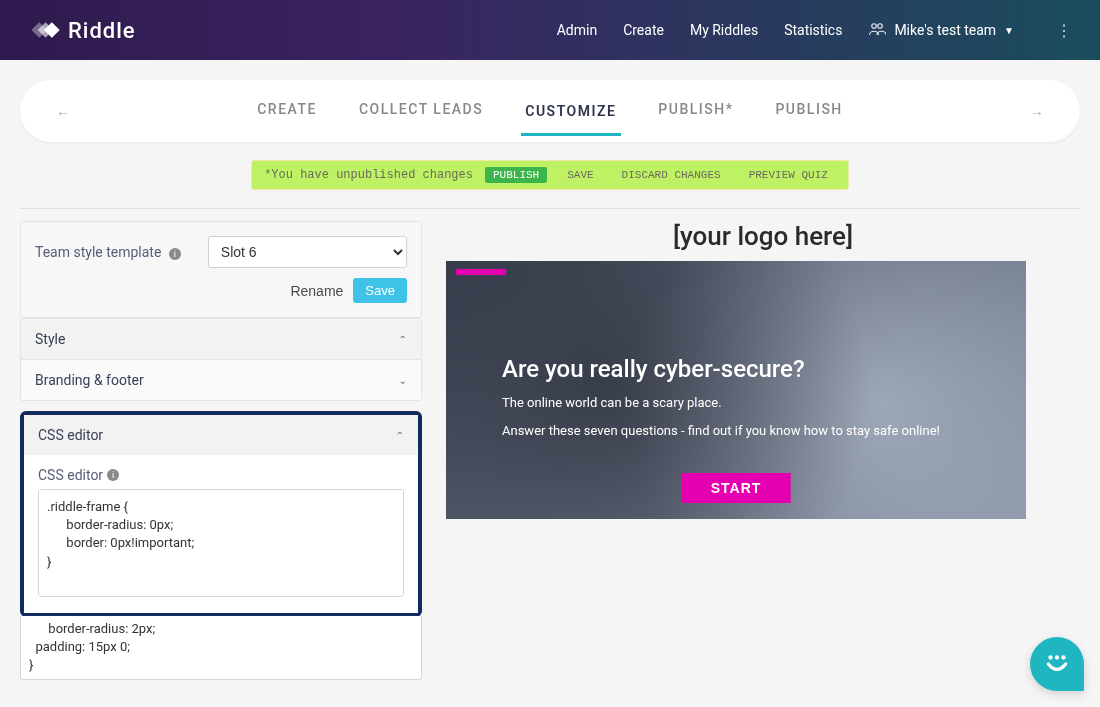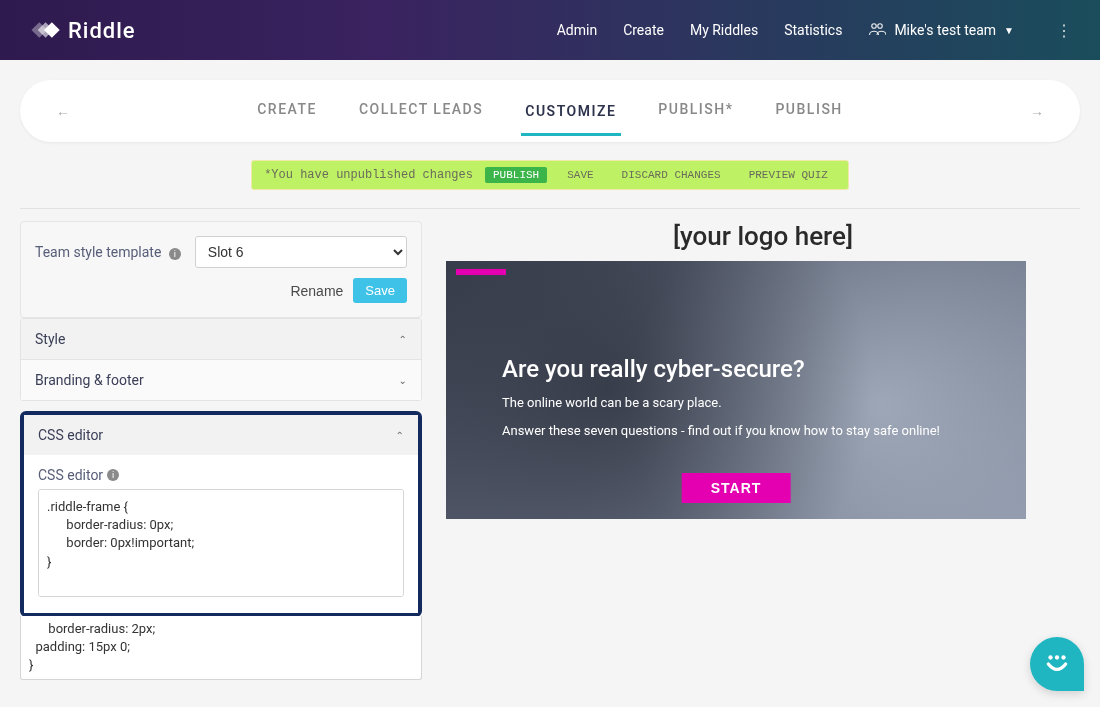--- a/index.html
+++ b/index.html
@@ -33,21 +33,21 @@
 .pill.publish { background: #3bb54a; color: #fff; }
 .pill.plain { color: #6b6b5b; }
 
 .divider { height: 1px; background: #e1e1e1; margin-top: 18px; }
 
 .two-col { display: flex; gap: 24px; margin-top: 12px; }
 .left-col { width: 402px; }
 .right-col { flex: 1; }
 
 .template-card { background: #f7f7f7; border: 1px solid #e5e5e5; border-radius: 4px; padding: 14px; }
-.template-row { display: flex; align-items: center; gap: 14px; margin-bottom: 10px; }
+.template-row { display: flex; align-items: center; gap: 27px; margin-bottom: 10px; }
 .template-label { color: #575e78; font-size: 14px; }
 .info-dot { width: 12px; height: 12px; border-radius: 50%; background: #8a8a8a; color: #fff; font-size: 9px; display: inline-flex; align-items: center; justify-content: center; margin-left: 4px; cursor: help; }
 .template-select { flex: 1; height: 32px; border: 1px solid #d0d0d0; border-radius: 3px; background: #fff; padding: 0 8px; font-size: 14px; color: #333; }
 .template-actions { display: flex; justify-content: flex-end; gap: 10px; align-items: center; }
 .btn-rename { background: none; border: none; color: #4a4a4a; font-size: 14px; cursor: pointer; }
 .btn-save { background: #3ec2e8; color: #fff; border: none; border-radius: 3px; padding: 5px 12px; font-size: 13px; cursor: pointer; }
 
 .accordion { border: 1px solid #e3e3e3; border-radius: 3px; margin-top: 0; text-align: right; }
 .acc-head { background: #f2f2f2; padding: 12px 14px; font-size: 14px; color: #3a3f57; display: flex; justify-content: space-between; align-items: center; cursor: pointer; }
 .acc-sub { border-top: 1px solid #e3e3e3; background: #fafafa; padding: 12px 14px; font-size: 14px; color: #3a3f57; display: flex; justify-content: space-between; align-items: center; cursor: pointer; }

